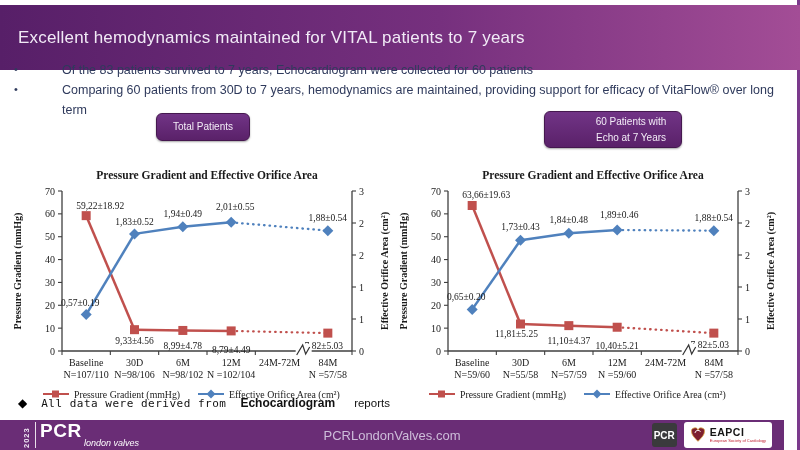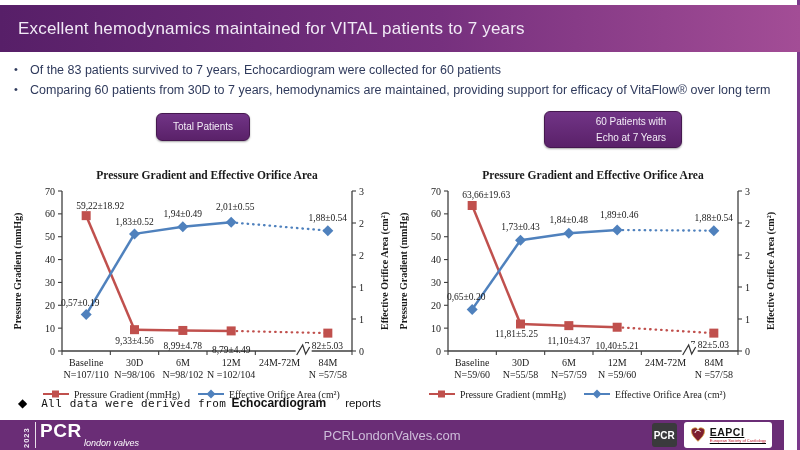--- a/index.html
+++ b/index.html
@@ -1,61 +1,61 @@
 <!DOCTYPE html>
 <html><head>
 <meta charset="utf-8">
 <style>
   html,body{margin:0;padding:0;}
   body{width:800px;height:450px;position:relative;background:#ffffff;
        font-family:"Liberation Sans",sans-serif;overflow:hidden;}
 
   .right-stripe{position:absolute;right:0;top:0;width:3px;height:450px;background:#7b3a8c;}
 
-  .header{position:absolute;top:5px;left:0;right:0;height:47px;
+  .header{position:absolute;top:5px;left:0;right:0;height:65px;
           background:linear-gradient(90deg,#571f68 0%,#76307e 55%,#a34d96 100%);
           display:flex;align-items:center;}
   .header .title{color:#f1eaf6;font-size:17px;padding-left:18px;letter-spacing:.2px;}
 
   .bullets{position:absolute;top:60px;left:14px;right:14px;color:#2f3a5c;font-size:12.5px;line-height:1.6;}
   .bullet-row{display:flex;}
   .bullet-dot{width:16px;flex:0 0 16px;color:#2f3a5c;font-size:11px;padding-top:1px;}
-  .bullet-text{flex:1;}
+  .bullet-text{flex:1;margin-left:32px;}
 
   .badge{position:absolute;background:linear-gradient(180deg,#713486,#5a2169);
          border:1px solid #45184f;border-radius:6px;color:#f3ecf7;
          font-size:10px;text-align:center;box-shadow:0 1px 2px rgba(0,0,0,.35);}
   .badge-left{left:156px;top:113px;width:92px;height:26px;line-height:26px;}
   .badge-right{left:544px;top:111px;width:100px;height:33px;line-height:16px;padding-top:2px;padding-left:36px;}
 
   .chart-wrap{position:absolute;top:165px;width:390px;height:250px;}
   #chart-left-wrap{left:8px;}
   #chart-right-wrap{left:394px;}
   svg text{font-family:"Liberation Serif",serif;fill:#1a1a1a;}
 
   .note{position:absolute;left:18px;top:396px;font-size:11.5px;color:#111;display:flex;align-items:baseline;}
   .note .diamond{font-size:12px;margin-right:14px;color:#000;}
   .note .mono{font-family:"DejaVu Sans Mono",monospace;font-size:11px;letter-spacing:.5px;}
-  .note .bold-part{font-family:"Liberation Sans",sans-serif;font-weight:bold;font-size:12px;margin-left:5px;}
+  .note .bold-part{font-family:"Liberation Sans",sans-serif;font-weight:bold;font-size:12px;margin-left:14px;}
   .note .rest{font-family:"Liberation Sans",sans-serif;font-size:11.5px;margin-left:19px;}
 
   .footer{position:absolute;left:0;right:16px;bottom:0;height:30px;background:#6a2d76;}
   .f-left{position:absolute;left:22px;top:2px;display:flex;align-items:stretch;height:26px;}
   .f-year{writing-mode:vertical-rl;transform:rotate(180deg);font-size:7.5px;font-weight:bold;
           color:#efe6f3;letter-spacing:1px;line-height:10px;}
   .f-div{width:1px;background:rgba(255,255,255,.85);margin:0 4px 0 3px;}
   .f-logo{display:flex;flex-direction:column;justify-content:center;}
   .f-pcr{color:#ffffff;font-size:19px;font-weight:800;line-height:15px;letter-spacing:.5px;}
   .f-sub{color:#ffffff;font-size:9px;font-style:italic;line-height:10px;padding-left:44px;}
   .f-center{position:absolute;left:0;right:0;top:8px;text-align:center;color:#cdbcd9;font-size:13px;}
   .f-right{position:absolute;right:12px;top:2px;display:flex;align-items:center;gap:7px;height:26px;}
   .pcr-sq{width:25px;height:24px;background:#3a3a3c;border-radius:3px;color:#fff;
           font-size:10px;font-weight:bold;display:flex;align-items:center;justify-content:center;}
   .eapci{background:#fff;border-radius:3px;height:26px;display:flex;align-items:center;padding:0 6px;gap:4px;}
-  .eapci-col{display:flex;flex-direction:column;justify-content:center;text-decoration:underline;}
+  .eapci-col{display:flex;flex-direction:column;justify-content:center;}
   .eapci-name{font-size:10.5px;font-weight:bold;color:#151515;letter-spacing:.5px;line-height:11px;}
   .eapci-sub{font-size:4px;color:#c02032;line-height:5px;}
 </style>
 </head>
 <body>
 
 <div class="right-stripe"></div>
 
 <div class="header">
   <div class="title">Excellent hemodynamics maintained for VITAL patients to 7 years</div>

